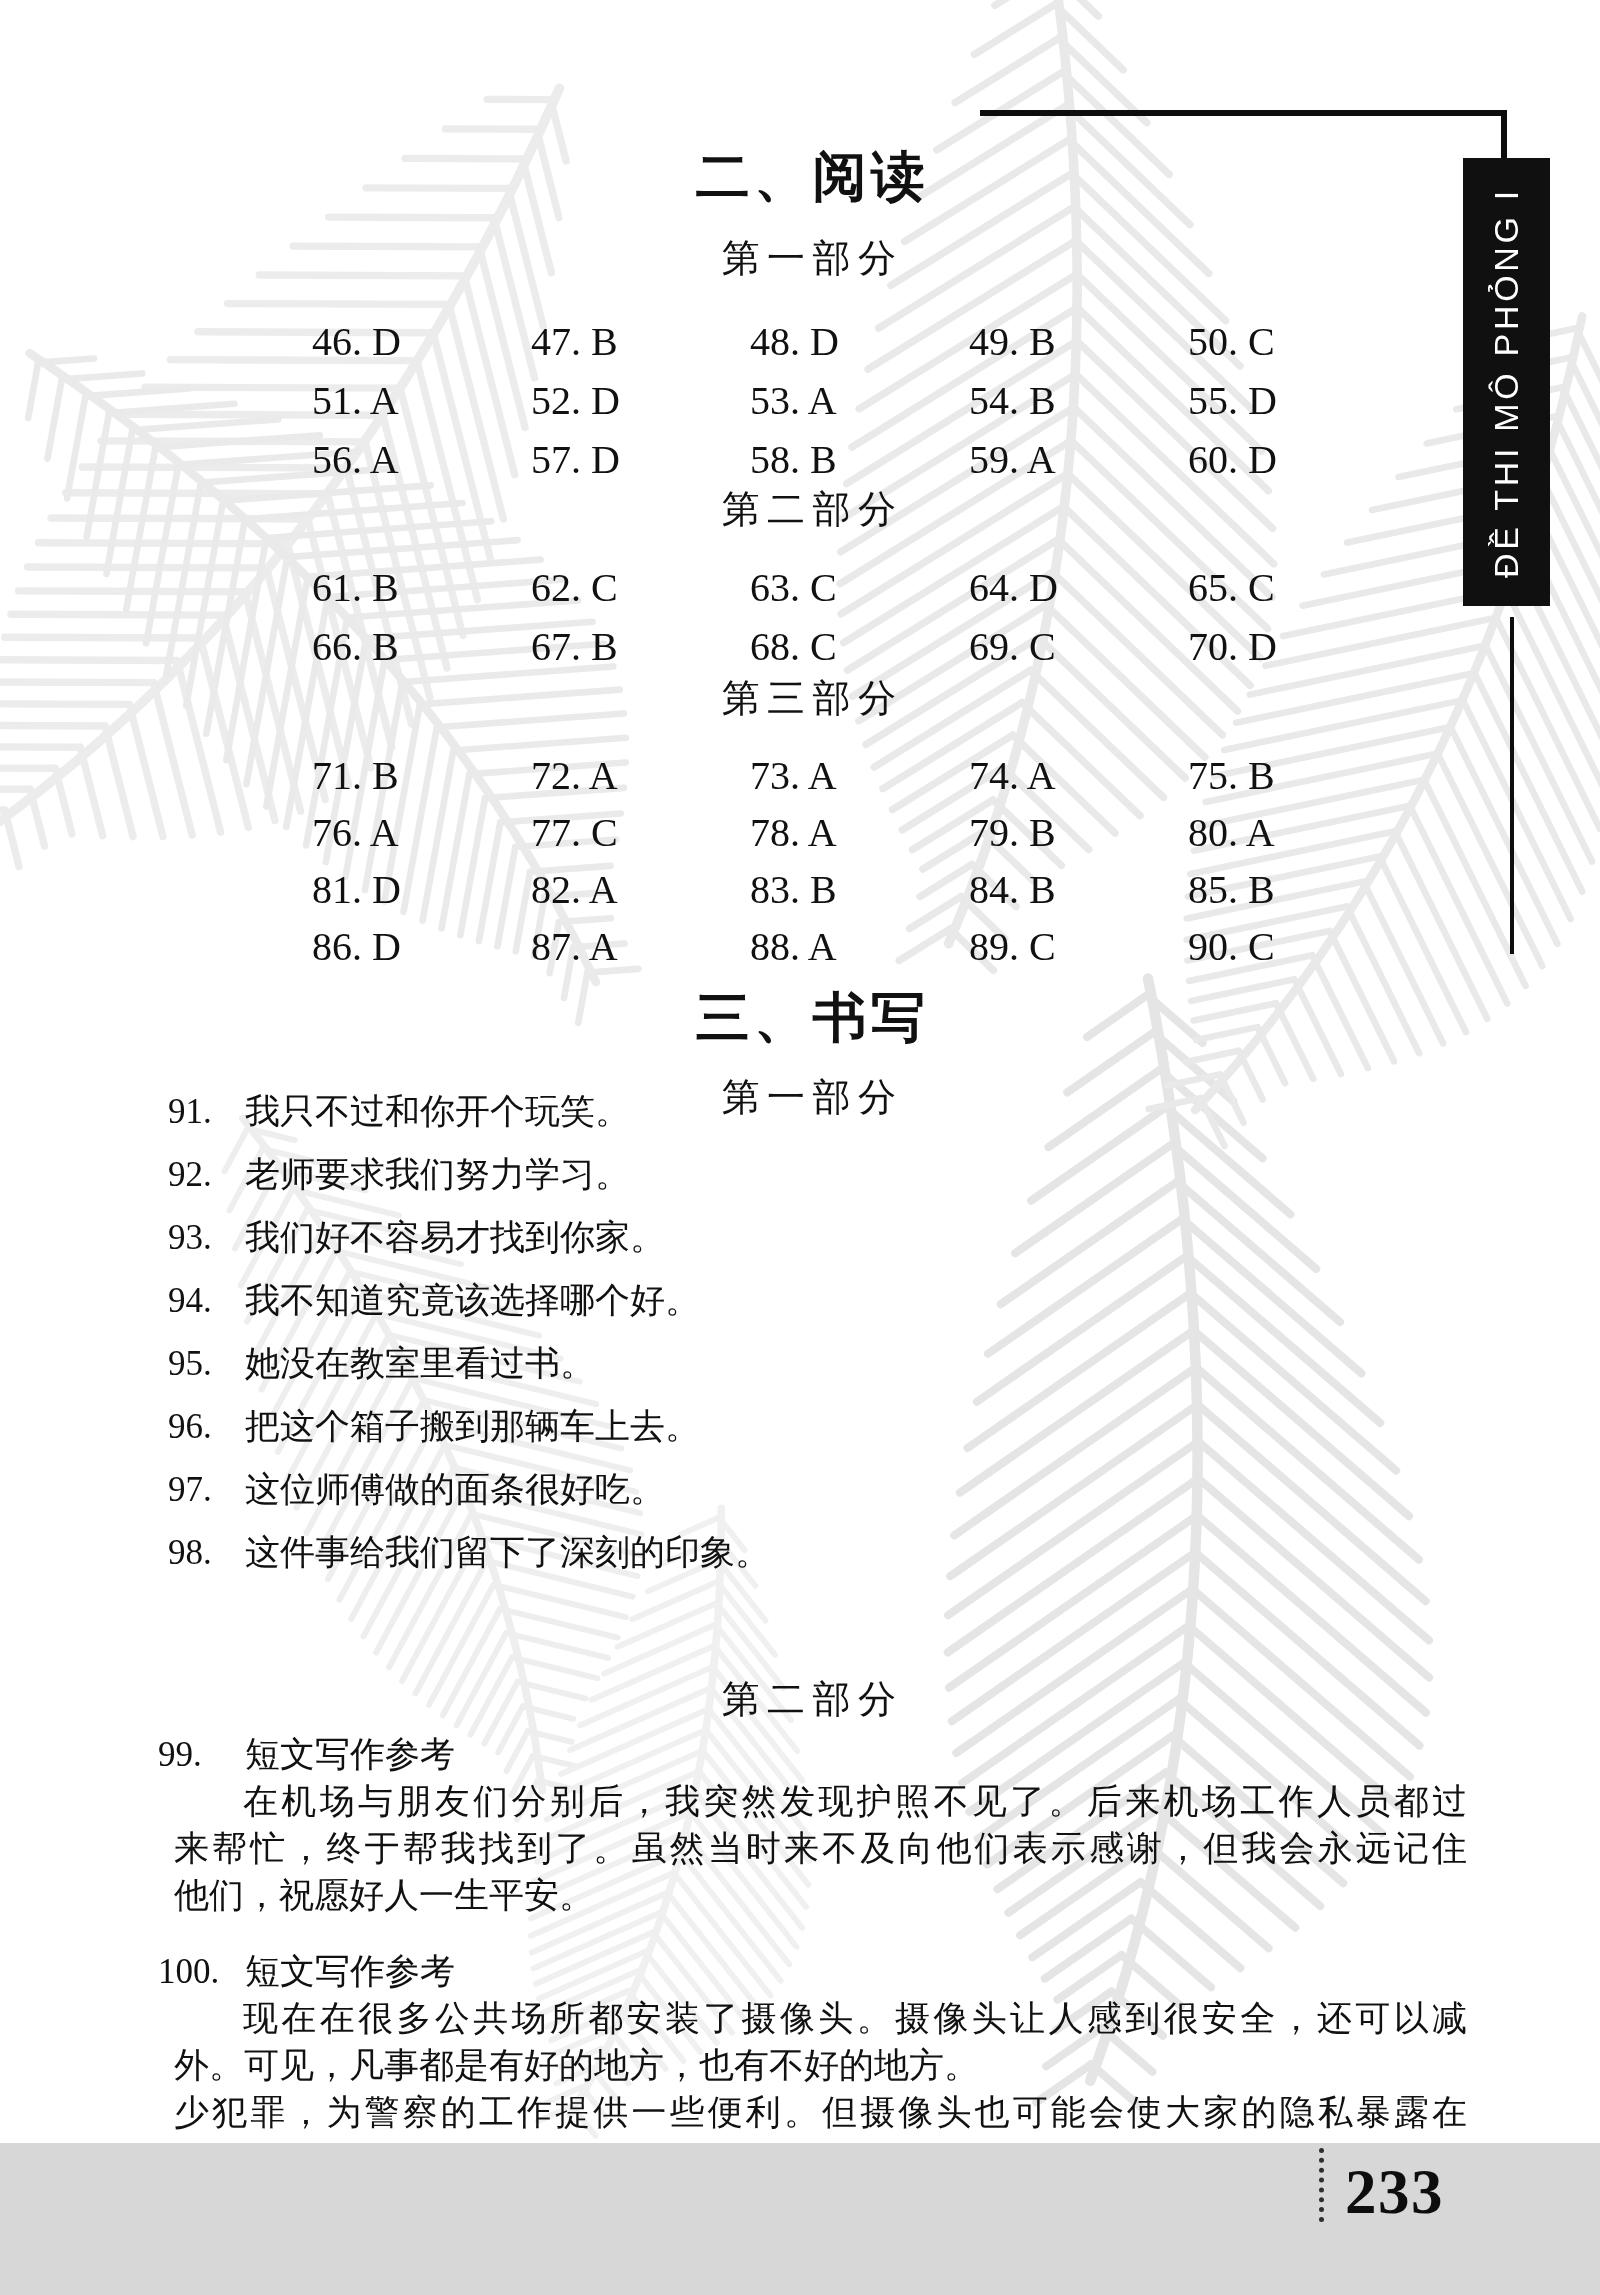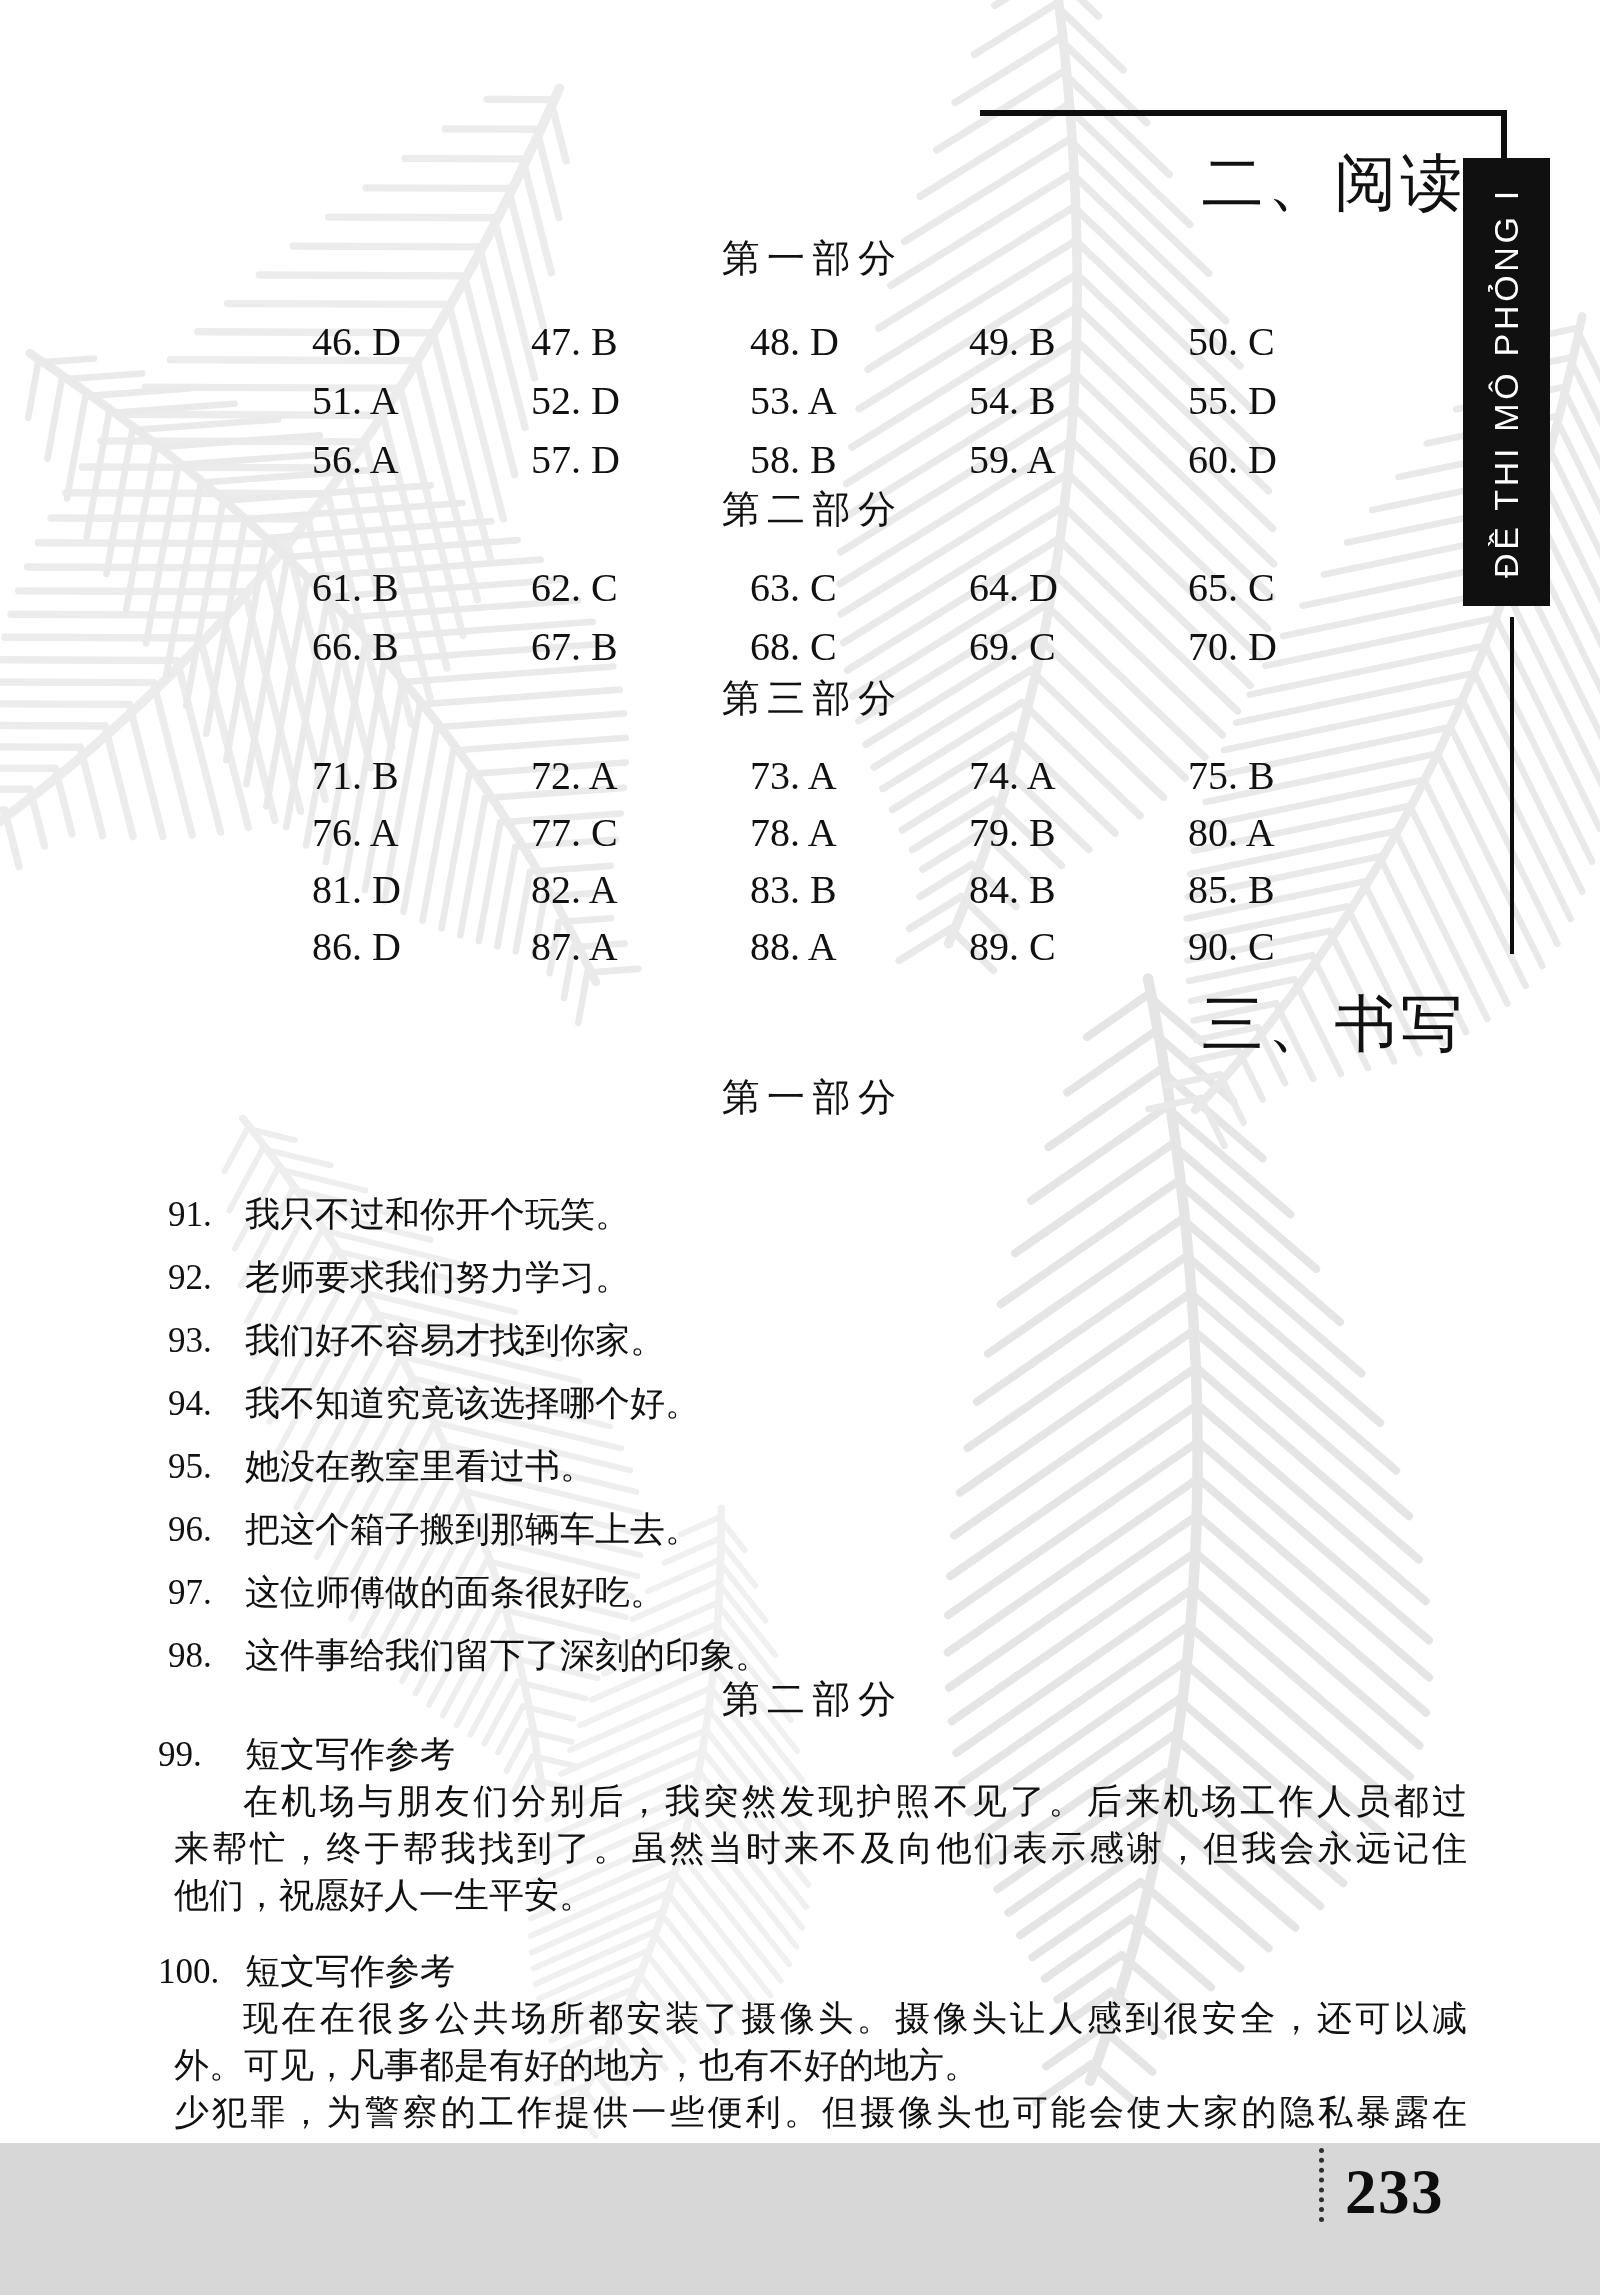--- a/index.html
+++ b/index.html
@@ -23,21 +23,21 @@
     display:flex;align-items:center;justify-content:center;
   }
   .sidebar-label{
     writing-mode:vertical-rl;transform:rotate(180deg);
     font-family:"Liberation Sans","DejaVu Sans",sans-serif;
     font-size:34px;letter-spacing:3.7px;color:#ffffff;white-space:nowrap;
   }
 
   
   .content{left:158px;width:1309px;}
-  .sec-title{top:0;text-align:right;font-size:62px;font-weight:normal;letter-spacing:4.4px;}
+  .sec-title{top:0;text-align:center;font-size:54px;font-weight:bold;letter-spacing:4.4px;}
   .part-label{text-align:center;font-size:38px;letter-spacing:7.4px;}
 
   
   .agrid{
     position:absolute;left:312px;width:1093px;z-index:2;
     display:grid;grid-template-columns:repeat(5,219px);
     font-size:40px;
     margin-top:19px;
   }
   .agrid .ans{white-space:nowrap;}
@@ -593,21 +593,21 @@
       <div class="ans">87. A</div>
       <div class="ans">88. A</div>
       <div class="ans">89. C</div>
       <div class="ans">90. C</div>
     </div>
 
   <div class="layer content sec-title" style="top:982px;">三、书写</div>
 
   <div class="layer content part-label" style="top:1072px;">第一部分</div>
 
-  <div class="slist" style="top:1195px;">
+  <div class="slist" style="top:1092px;">
       <div class="sitem">
         <span class="num">91.</span>
         <span class="txt">我只不过和你开个玩笑。</span>
       </div>
       <div class="sitem">
         <span class="num">92.</span>
         <span class="txt">老师要求我们努力学习。</span>
       </div>
       <div class="sitem">
         <span class="num">93.</span>

